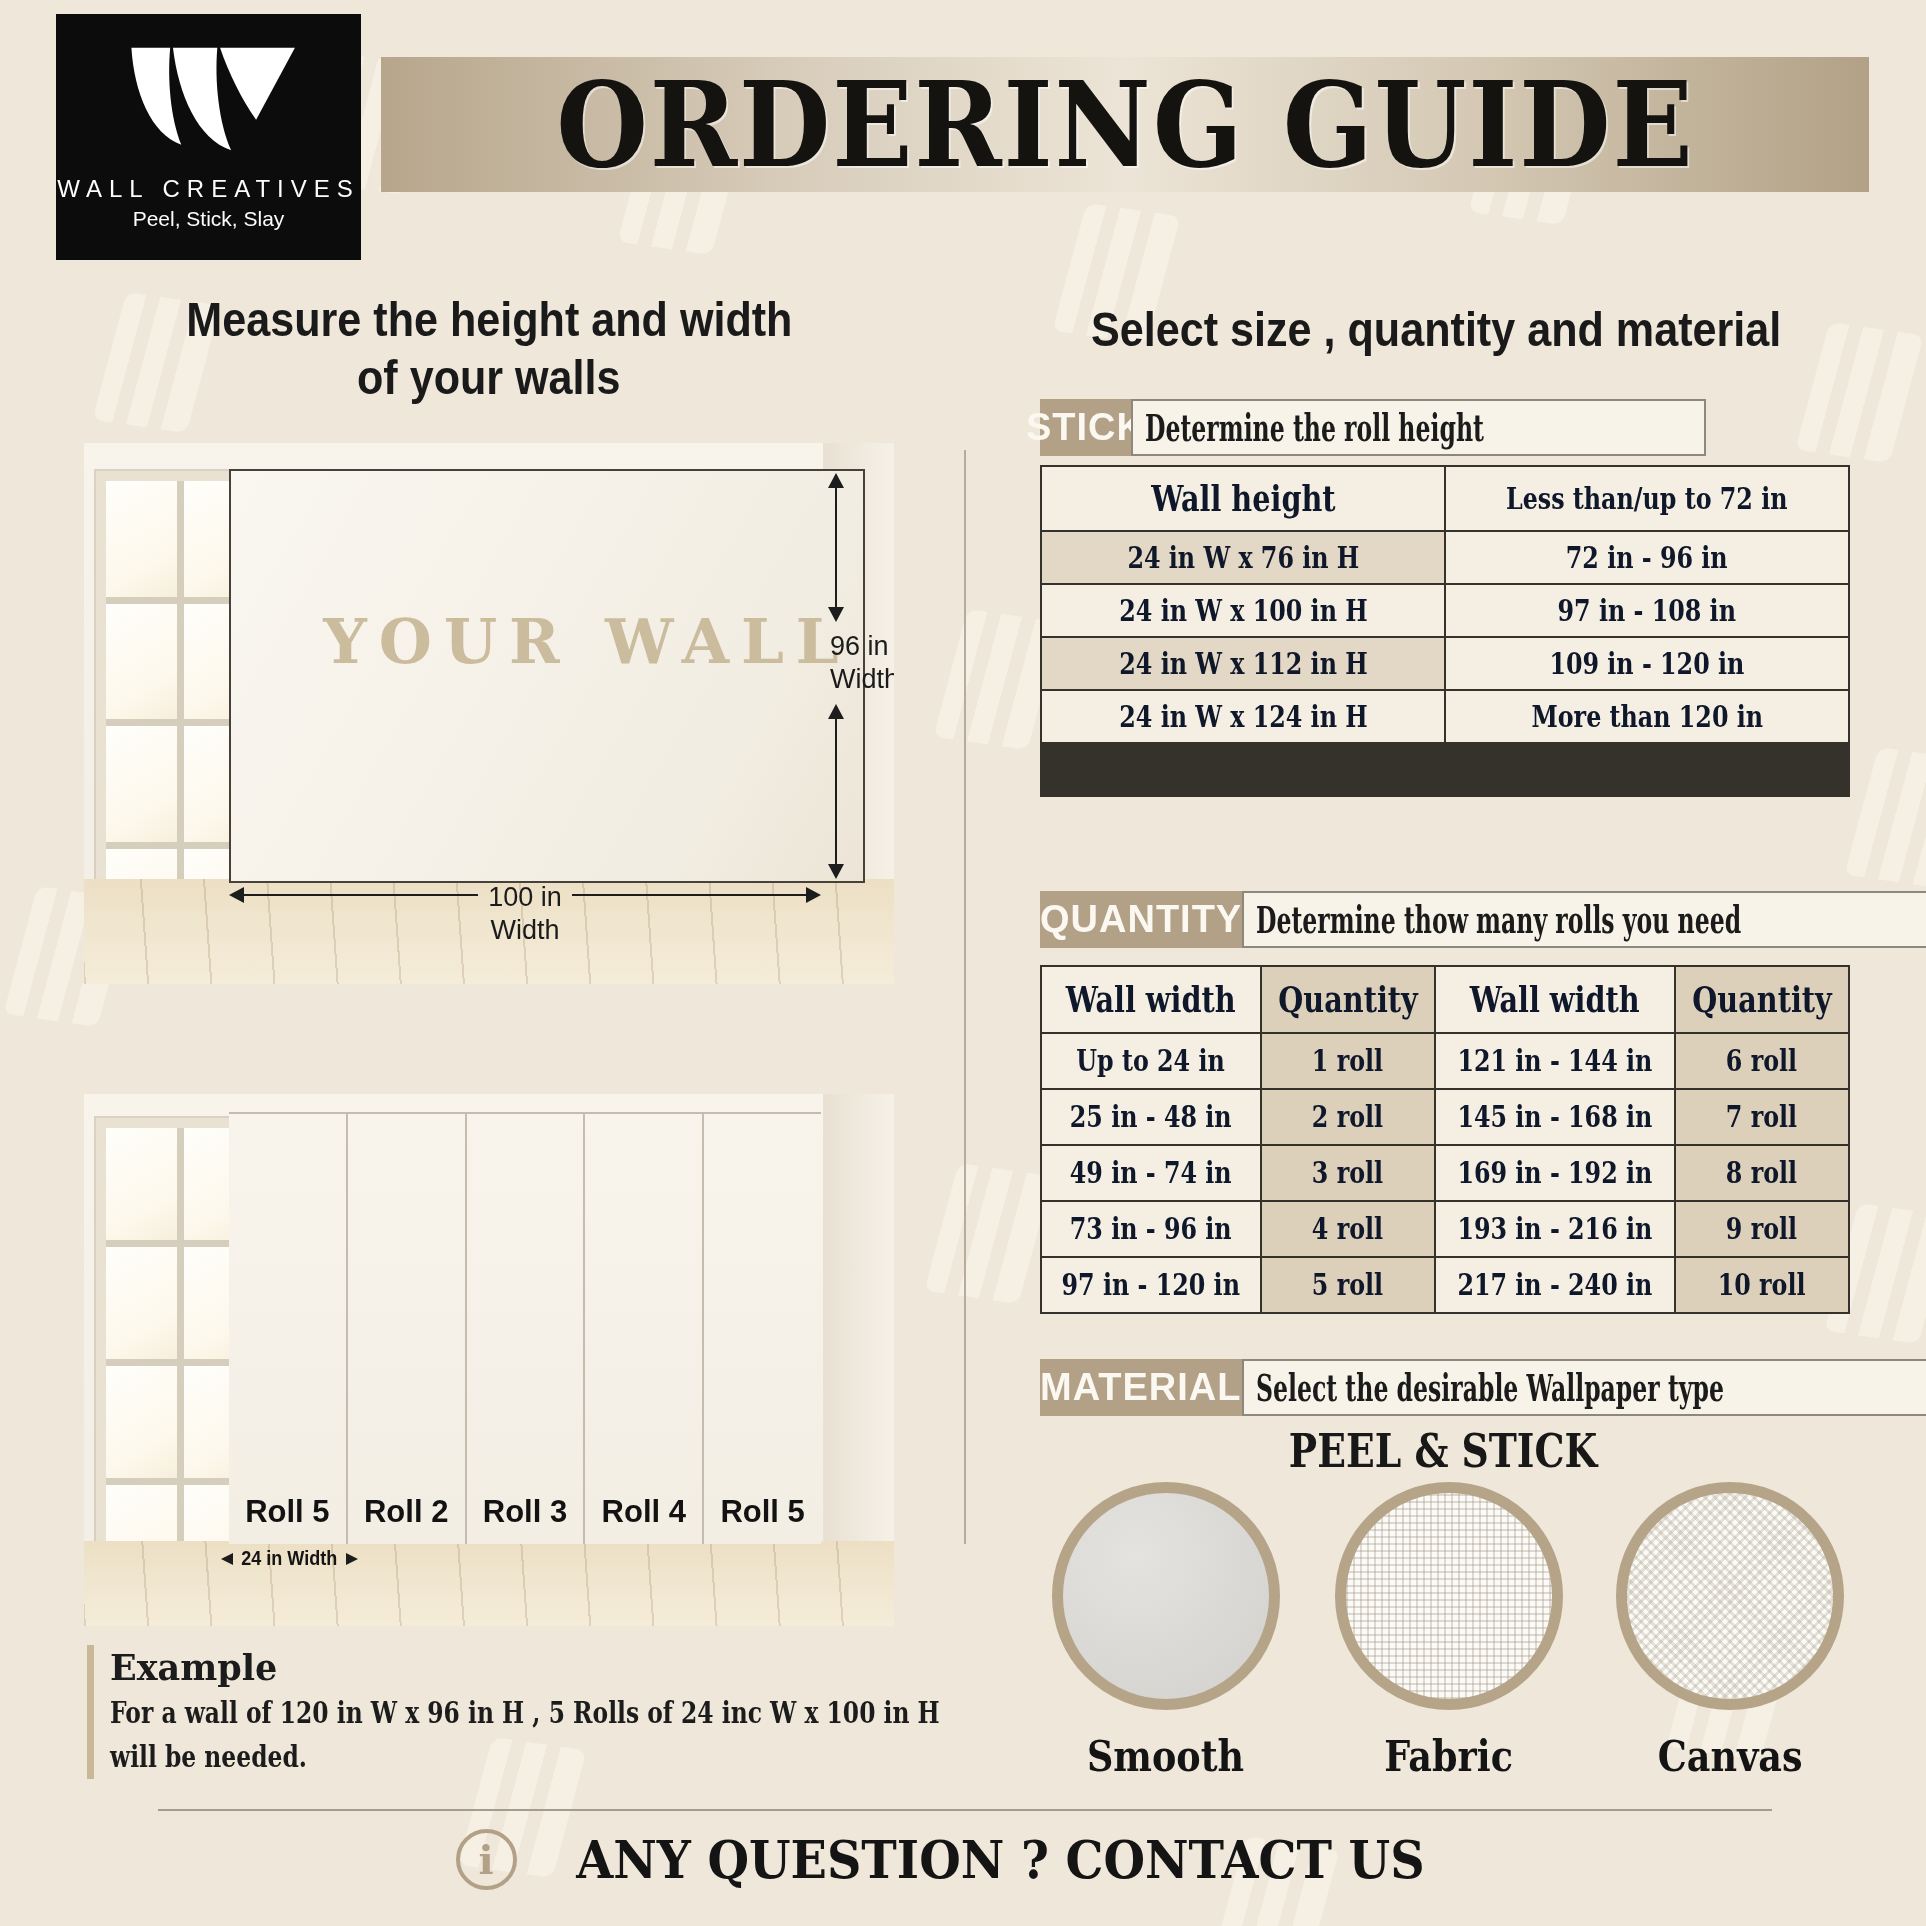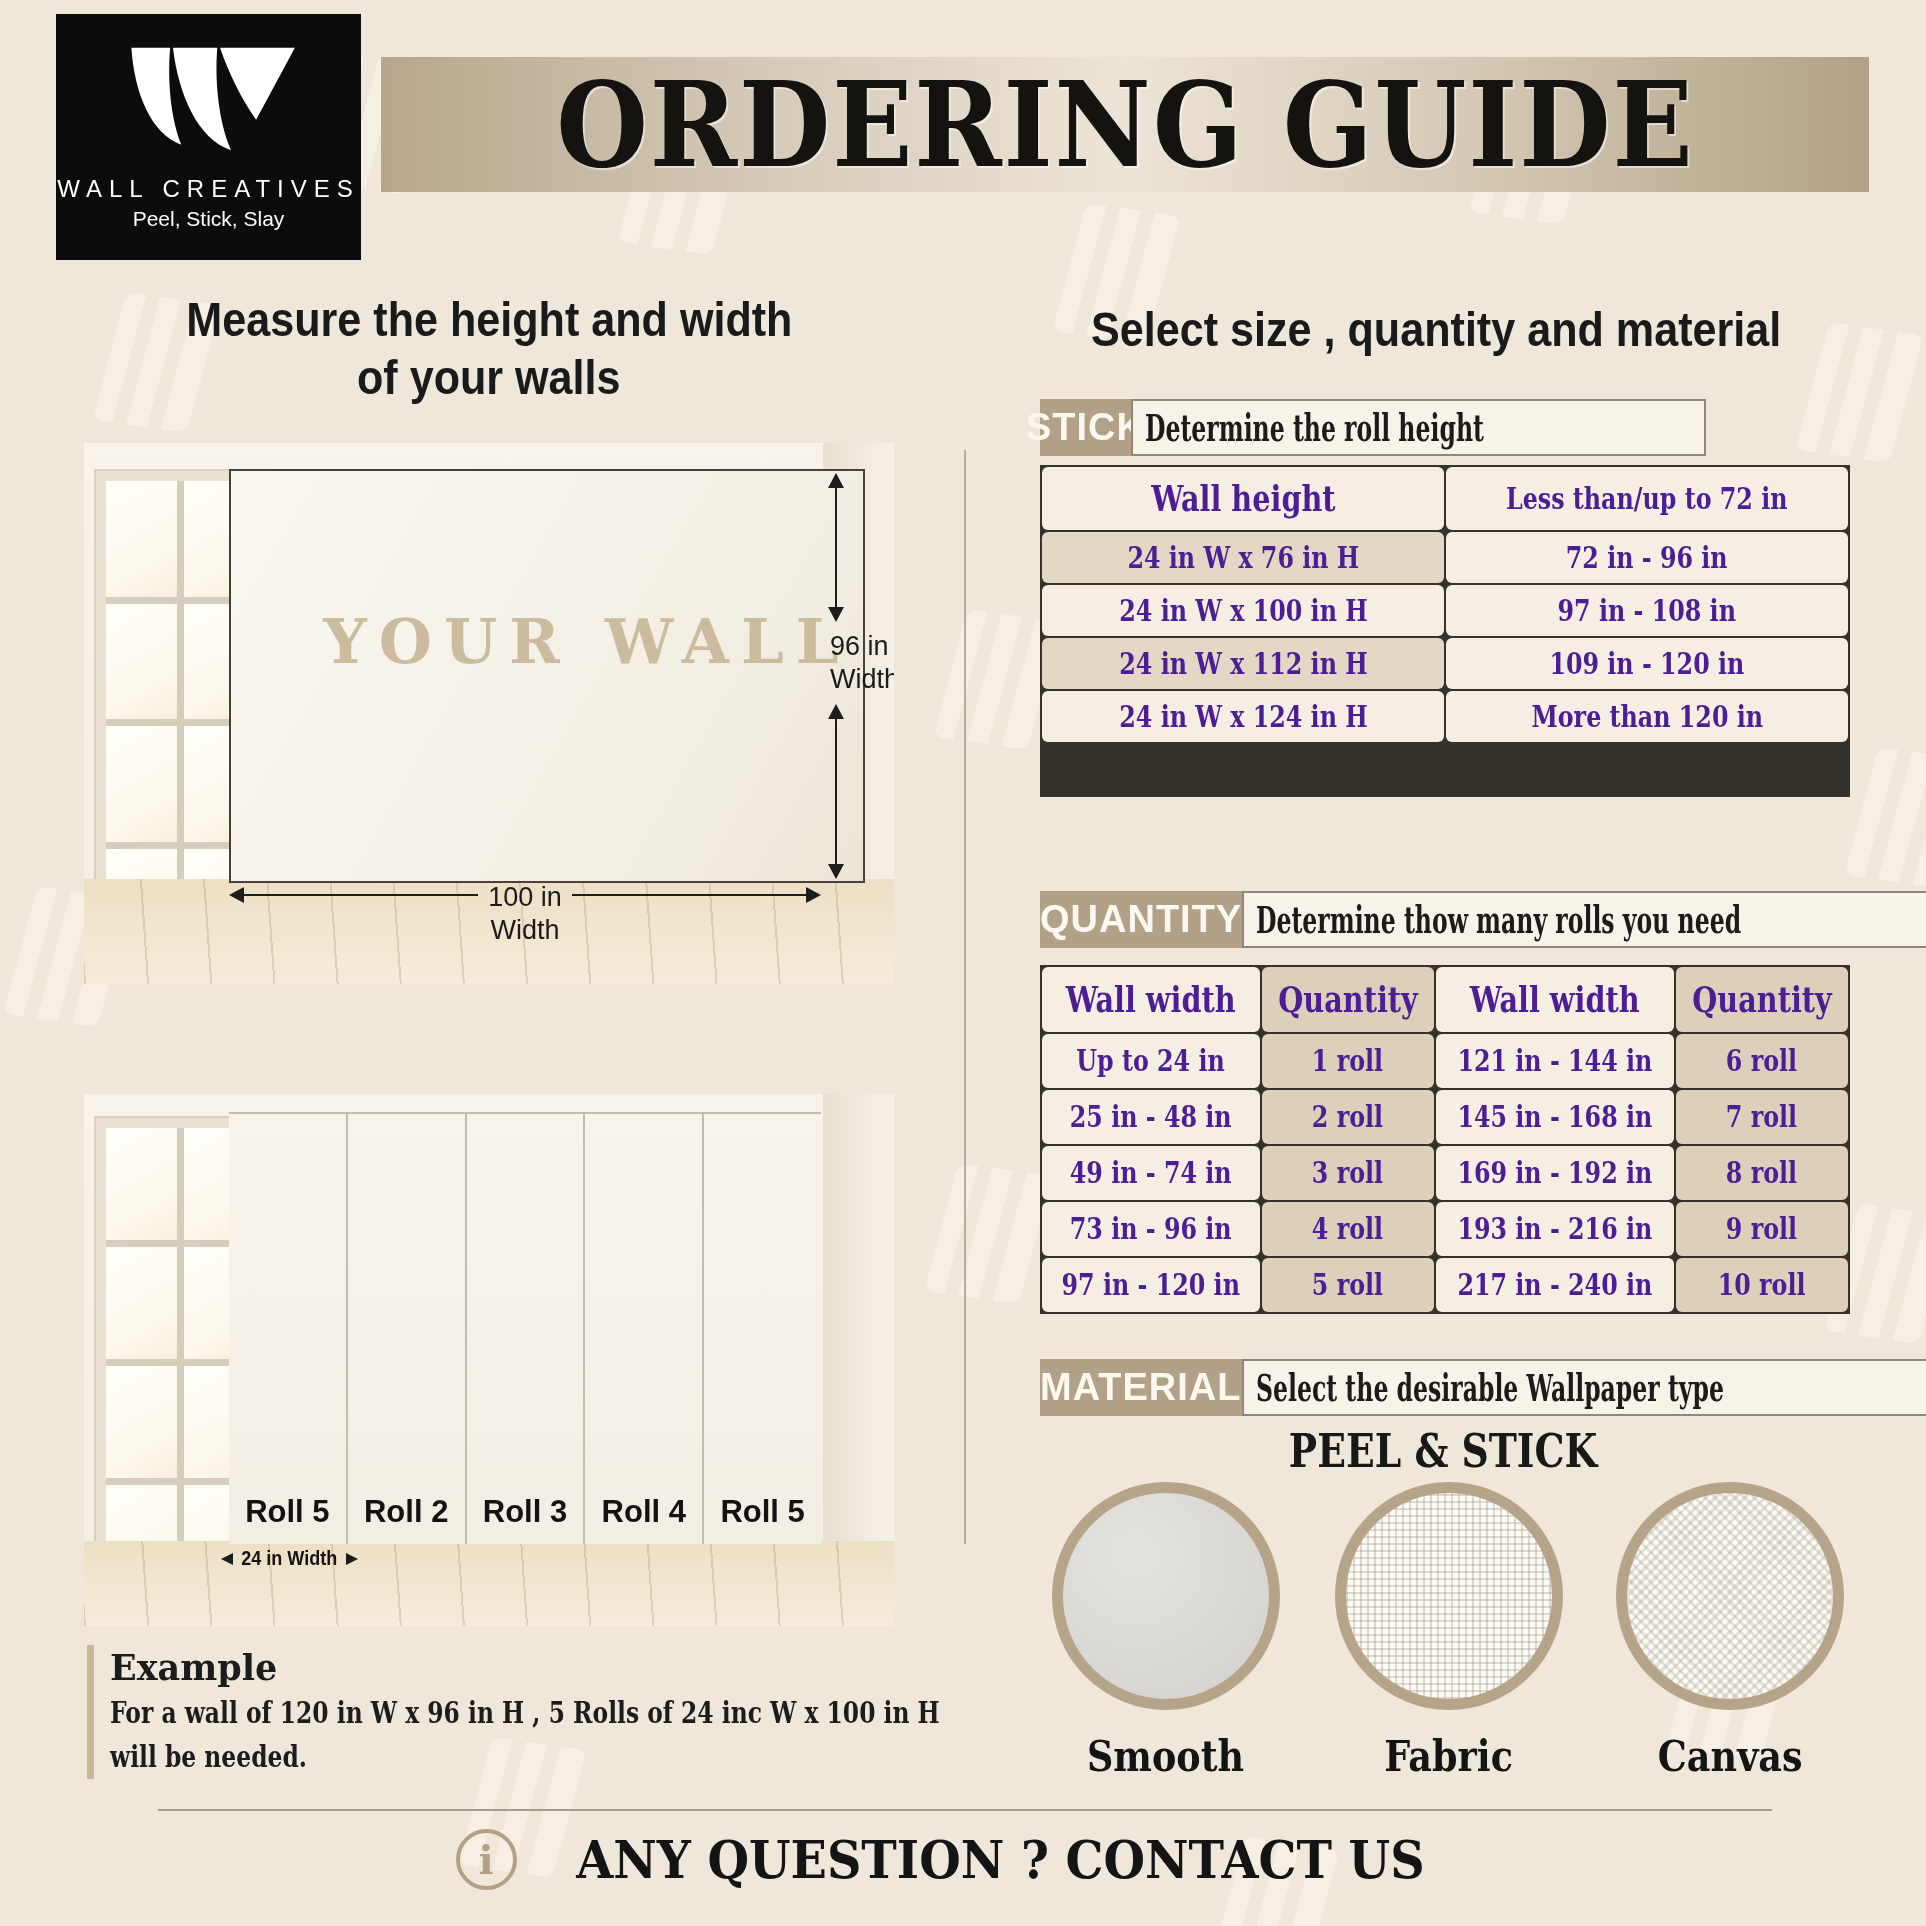--- a/index.html
+++ b/index.html
@@ -77,21 +77,21 @@
   .divider-v{position:absolute;left:964px;top:450px;width:2px;height:1094px;background:#b5ac9d;}
   .divider-h{position:absolute;left:158px;top:1809px;width:1614px;height:2px;background:#a49c8e;}
   .tagrow{position:absolute;display:flex;align-items:stretch;height:57px;}
   .tag{background:#b2a186;color:#fbf8f2;display:flex;align-items:center;justify-content:center;
        font-weight:700;font-size:38px;letter-spacing:1px;}
   .strip{background:#f8f3e9;border:2px solid #8d887e;display:flex;align-items:center;
          font-family:"DejaVu Serif",serif;font-weight:700;font-size:38px;color:#1b1b1b;padding:8px 12px;flex:1;}
   .strip .sx{display:inline-block;transform:scaleX(.62);transform-origin:left center;white-space:nowrap;}
   .grid{position:absolute;display:grid;border:2px solid #35322c;background:#35322c;gap:2px;width:806px;}
   .cell{display:flex;align-items:center;justify-content:center;font-family:"DejaVu Serif",serif;
-        font-weight:700;color:#4c1d95;text-align:center;border-radius:6px;}
+        font-weight:700;color:#0f172a;text-align:center;}
   .cell .cx{display:inline-block;transform:scaleX(.82);white-space:nowrap;}
   .fh{font-size:35px;} .fb{font-size:29px;}
   .cream{background:#f4eee3;} .tan{background:#ddd0bb;} .tan2{background:#e3d7c5;} .htan{background:#d5c6ae;}
   .size-grid{left:1040px;top:465px;grid-template-columns:1fr 1fr;grid-template-rows:63px repeat(5,51px);}
   .qty-grid{left:1040px;top:965px;grid-template-columns:repeat(4,1fr);grid-template-rows:65px repeat(5,54px);}
 
   .peel-stick{position:absolute;left:1040px;top:1424px;width:806px;text-align:center;
       font-family:"DejaVu Serif",serif;font-weight:700;font-size:46px;color:#181818;}
   .peel-stick span{display:inline-block;transform:scaleX(.82);}
   .mcircle{position:absolute;width:228px;height:228px;border-radius:50%;border:11px solid #b5a488;box-sizing:border-box;top:1482px;}

